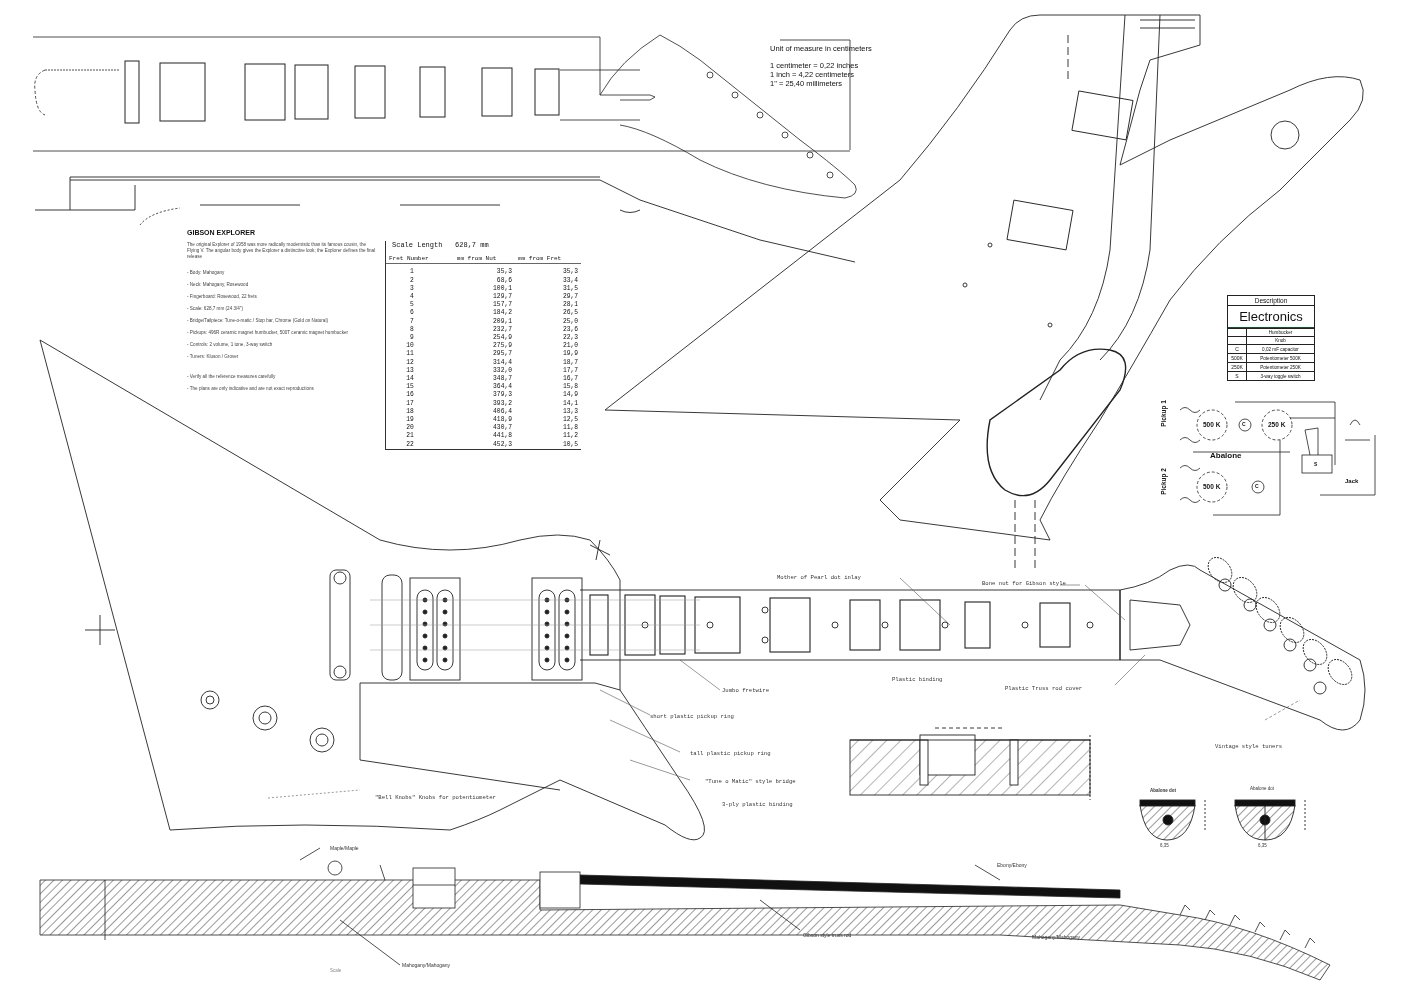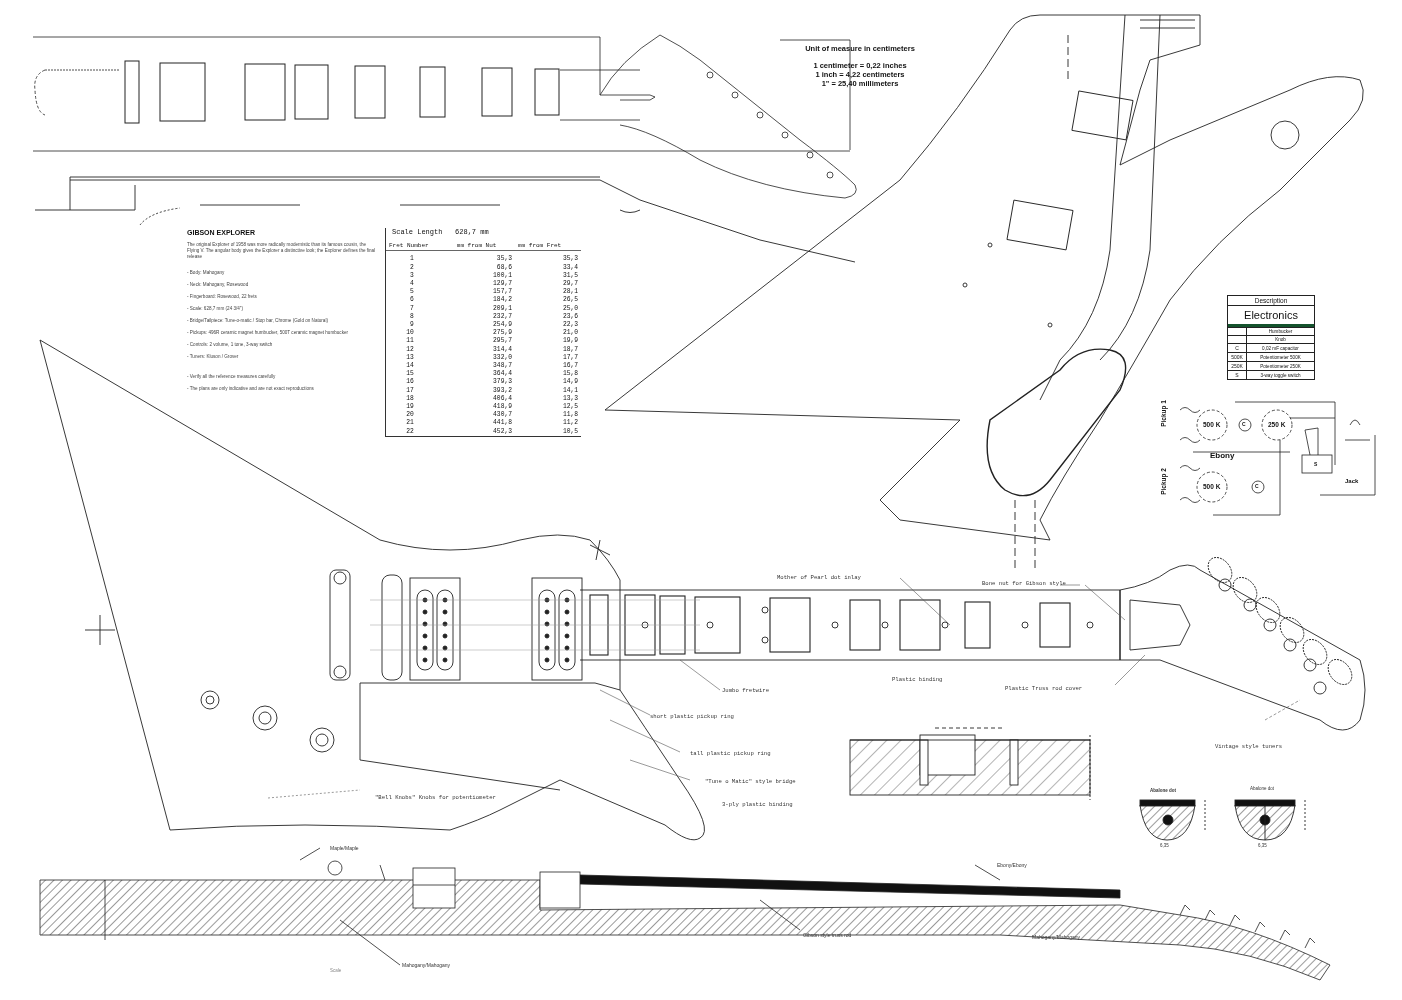--- a/index.html
+++ b/index.html
@@ -1,35 +1,35 @@
 <!DOCTYPE html>
 <html><head>
 <meta charset="utf-8">
 <style>
   html,body{margin:0;padding:0;background:#fff;}
   body{width:1402px;height:1000px;position:relative;overflow:hidden;font-family:"Liberation Sans",sans-serif;color:#111;}
   svg.draw{position:absolute;left:0;top:0;width:1402px;height:1000px;}
   .abs{position:absolute;}
-  .units{left:770px;top:44px;width:180px;text-align:center;font-size:7.5px;font-weight:bold;line-height:9px;}
+  .units{left:770px;top:44px;width:180px;text-align:left;font-size:7.5px;font-weight:normal;line-height:9px;}
   .units .t{margin-bottom:8px;}
   .spec{left:187px;top:230px;width:190px;font-size:4.6px;line-height:6px;color:#444;}
   .spec .title{font-size:7px;font-weight:bold;color:#111;margin-bottom:6px;}
   .spec .intro{margin-bottom:10px;}
   .spec .item{margin-bottom:6px;}
   .spec .gap{height:8px;}
-  .fret{left:385px;top:228px;width:195px;border-left:1px solid #333;border-bottom:1px solid #333;font-family:"Liberation Mono",monospace;font-size:6.3px;line-height:8.2px;}
+  .fret{left:385px;top:241px;width:195px;border-left:1px solid #333;border-bottom:1px solid #333;font-family:"Liberation Mono",monospace;font-size:6.3px;line-height:8.2px;}
   .fret .scale{padding:0 0 6px 6px;font-size:7px;}
   .fret table{border-collapse:collapse;width:100%;}
   .fret th{font-weight:normal;text-align:left;padding:0 3px;border-bottom:1px solid #666;font-size:6px;white-space:nowrap;}
   .fret td{padding:0 3px;text-align:right;}
   .fret td.n{text-align:right;padding-right:40px;}
   .fret tr.hdr-gap td{height:4px;}
   .desc{left:1227px;top:295px;width:86px;border:1px solid #222;font-size:4.6px;text-align:center;}
   .desc .h{border-bottom:1px solid #222;font-size:6.5px;padding:1px 0;}
-  .desc .e{border-bottom:3px solid #14532d;font-size:11px;padding:3px 0;}
+  .desc .e{border-bottom:1px solid #14532d;font-size:13px;padding:3px 0;}
   .desc table{border-collapse:collapse;width:100%;}
   .desc td{border-top:1px solid #222;padding:1px;}
   .desc td.k{border-right:1px solid #222;width:16px;font-size:5px;}
   .lbl{font-family:"Liberation Mono",monospace;font-size:5.6px;color:#333;white-space:nowrap;}
   .slbl{font-size:5px;color:#333;white-space:nowrap;}
   .wir{font-size:6.5px;font-weight:bold;white-space:nowrap;}
 </style>
 </head>
 <body>
 
@@ -479,21 +479,21 @@
     </table>
 </div>
 
 <div class="abs wir" style="left:1150px;top:410px;transform:rotate(-90deg);">Pickup 1</div>
 <div class="abs wir" style="left:1150px;top:478px;transform:rotate(-90deg);">Pickup 2</div>
 <div class="abs wir" style="left:1203px;top:421px;">500 K</div>
 <div class="abs wir" style="left:1268px;top:421px;">250 K</div>
 <div class="abs wir" style="left:1203px;top:483px;">500 K</div>
 <div class="abs wir" style="left:1242px;top:421px;font-size:5px;">C</div>
 <div class="abs wir" style="left:1255px;top:483px;font-size:5px;">C</div>
-<div class="abs wir" style="left:1210px;top:451px;font-size:8px;">Ebony</div>
+<div class="abs wir" style="left:1210px;top:451px;font-size:8px;">Abalone</div>
 <div class="abs wir" style="left:1314px;top:461px;font-size:5px;">S</div>
 <div class="abs wir" style="left:1345px;top:478px;font-size:6px;">Jack</div>
 
 <div class="abs lbl" style="left:777px;top:574px;">Mother of Pearl dot inlay</div>
 <div class="abs lbl" style="left:982px;top:580px;">Bone nut for Gibson style</div>
 <div class="abs lbl" style="left:722px;top:687px;">Jumbo fretwire</div>
 <div class="abs lbl" style="left:892px;top:676px;">Plastic binding</div>
 <div class="abs lbl" style="left:1005px;top:685px;">Plastic Truss rod cover</div>
 <div class="abs lbl" style="left:650px;top:713px;">short plastic pickup ring</div>
 <div class="abs lbl" style="left:690px;top:750px;">tall plastic pickup ring</div>

